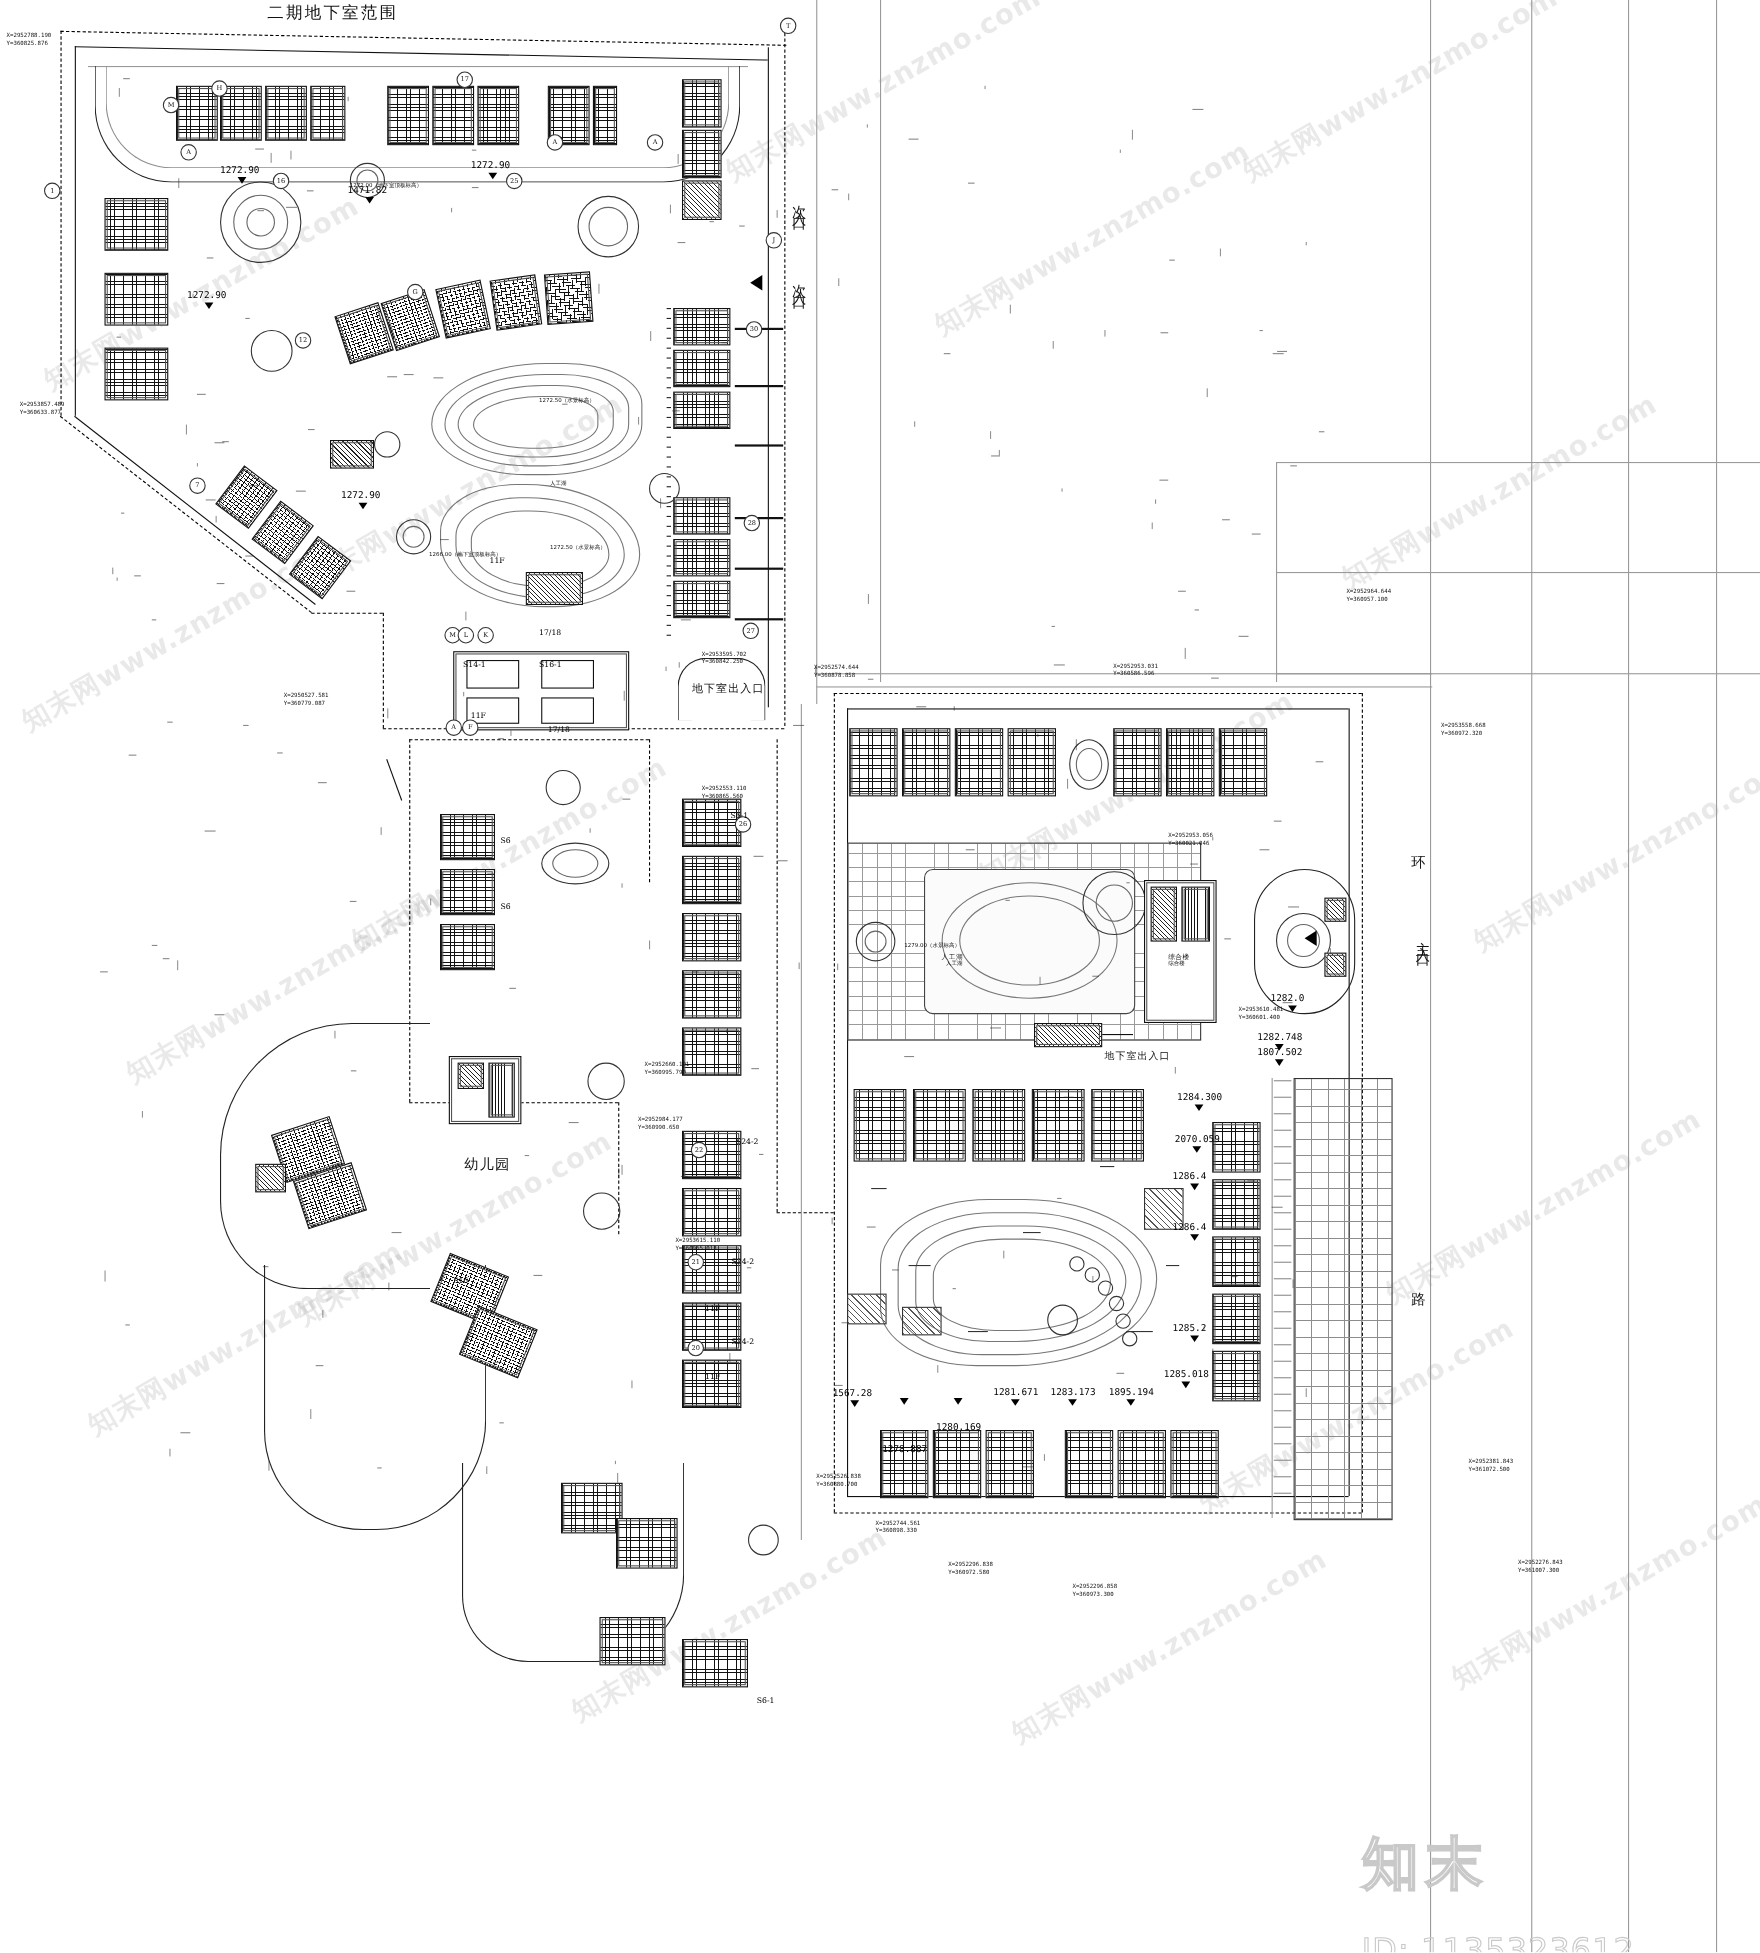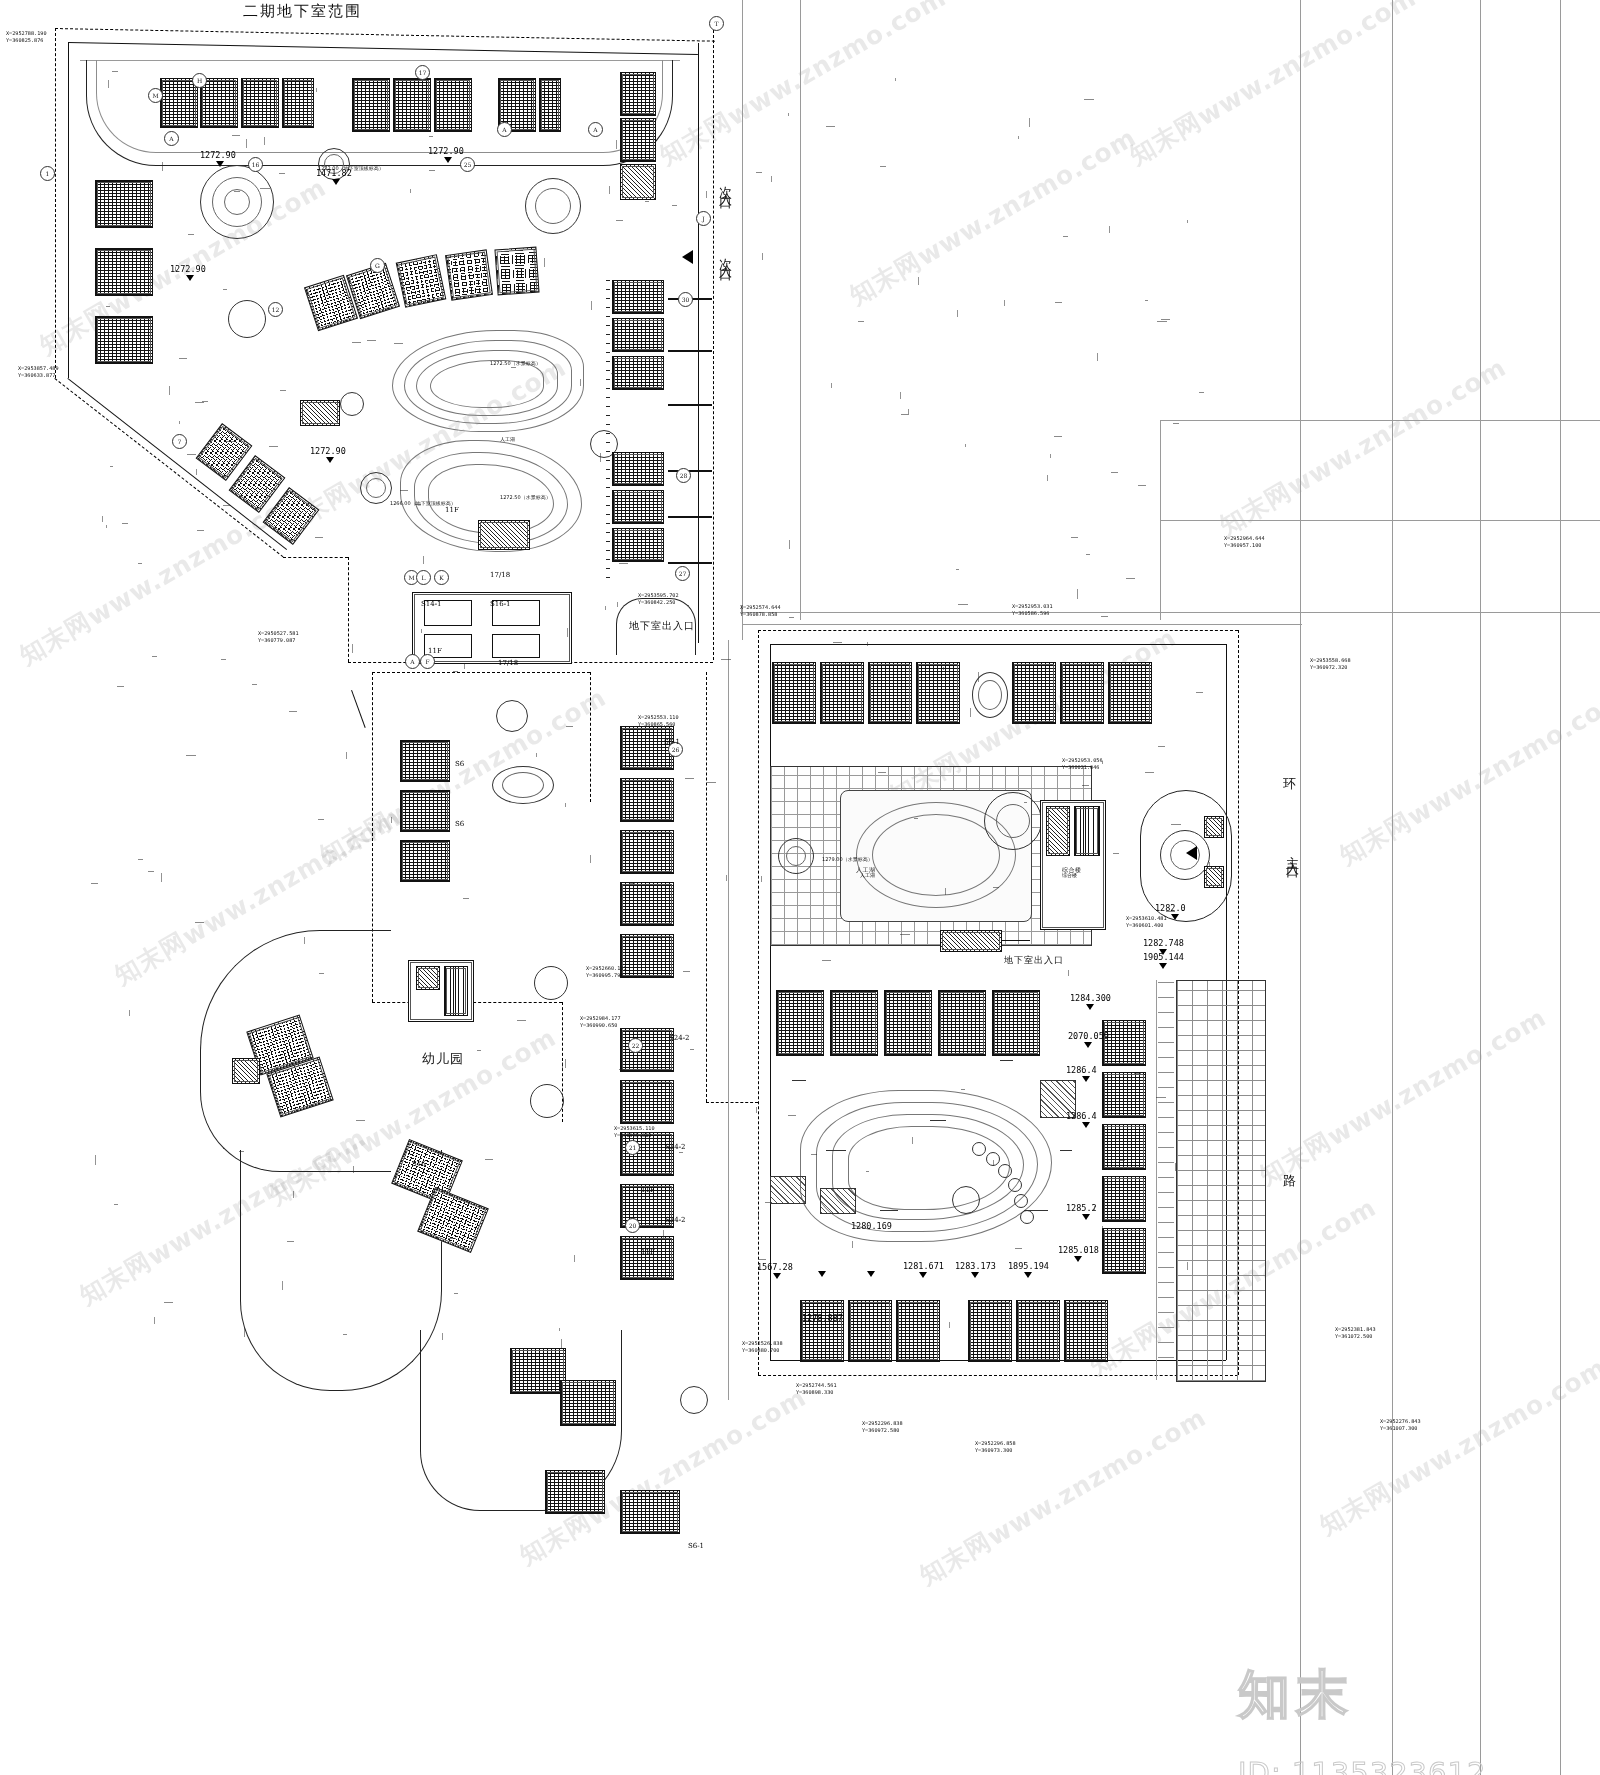--- a/index.html
+++ b/index.html
@@ -355,39 +355,39 @@
       <div class="elev" style="position:absolute;left:316px;top:168px;">1471.82</div>
       <div class="tri-s" style="position:absolute;left:332px;top:179px;"></div>
       <div class="elev" style="position:absolute;left:170px;top:264px;">1272.90</div>
       <div class="tri-s" style="position:absolute;left:186px;top:275px;"></div>
       <div class="elev" style="position:absolute;left:310px;top:446px;">1272.90</div>
       <div class="tri-s" style="position:absolute;left:326px;top:457px;"></div>
       <div class="elev" style="position:absolute;left:1155px;top:903px;">1282.0</div>
       <div class="tri-s" style="position:absolute;left:1171px;top:914px;"></div>
       <div class="elev" style="position:absolute;left:1143px;top:938px;">1282.748</div>
       <div class="tri-s" style="position:absolute;left:1159px;top:949px;"></div>
-      <div class="elev" style="position:absolute;left:1143px;top:952px;">1905.144</div>
+      <div class="elev" style="position:absolute;left:1143px;top:952px;">1807.502</div>
       <div class="tri-s" style="position:absolute;left:1159px;top:963px;"></div>
       <div class="elev" style="position:absolute;left:1070px;top:993px;">1284.300</div>
       <div class="tri-s" style="position:absolute;left:1086px;top:1004px;"></div>
       <div class="elev" style="position:absolute;left:1068px;top:1031px;">2070.059</div>
       <div class="tri-s" style="position:absolute;left:1084px;top:1042px;"></div>
       <div class="elev" style="position:absolute;left:1066px;top:1065px;">1286.4</div>
       <div class="tri-s" style="position:absolute;left:1082px;top:1076px;"></div>
       <div class="elev" style="position:absolute;left:1066px;top:1111px;">1286.4</div>
       <div class="tri-s" style="position:absolute;left:1082px;top:1122px;"></div>
       <div class="elev" style="position:absolute;left:1066px;top:1203px;">1285.2</div>
       <div class="tri-s" style="position:absolute;left:1082px;top:1214px;"></div>
       <div class="elev" style="position:absolute;left:1058px;top:1245px;">1285.018</div>
       <div class="tri-s" style="position:absolute;left:1074px;top:1256px;"></div>
       <div class="elev" style="position:absolute;left:757px;top:1262px;">1567.28</div>
       <div class="tri-s" style="position:absolute;left:773px;top:1273px;"></div>
       <div class="elev" style="position:absolute;left:802px;top:1313px;">1278.887</div>
       <div class="tri-s" style="position:absolute;left:818px;top:1271px;"></div>
-      <div class="elev" style="position:absolute;left:851px;top:1221px;">1280.169</div>
+      <div class="elev" style="position:absolute;left:851px;top:1293px;">1280.169</div>
       <div class="tri-s" style="position:absolute;left:867px;top:1271px;"></div>
       <div class="elev" style="position:absolute;left:903px;top:1261px;">1281.671</div>
       <div class="tri-s" style="position:absolute;left:919px;top:1272px;"></div>
       <div class="elev" style="position:absolute;left:955px;top:1261px;">1283.173</div>
       <div class="tri-s" style="position:absolute;left:971px;top:1272px;"></div>
       <div class="elev" style="position:absolute;left:1008px;top:1261px;">1895.194</div>
       <div class="tri-s" style="position:absolute;left:1024px;top:1272px;"></div>
     </div>
 
   <div id="coord-layer">

